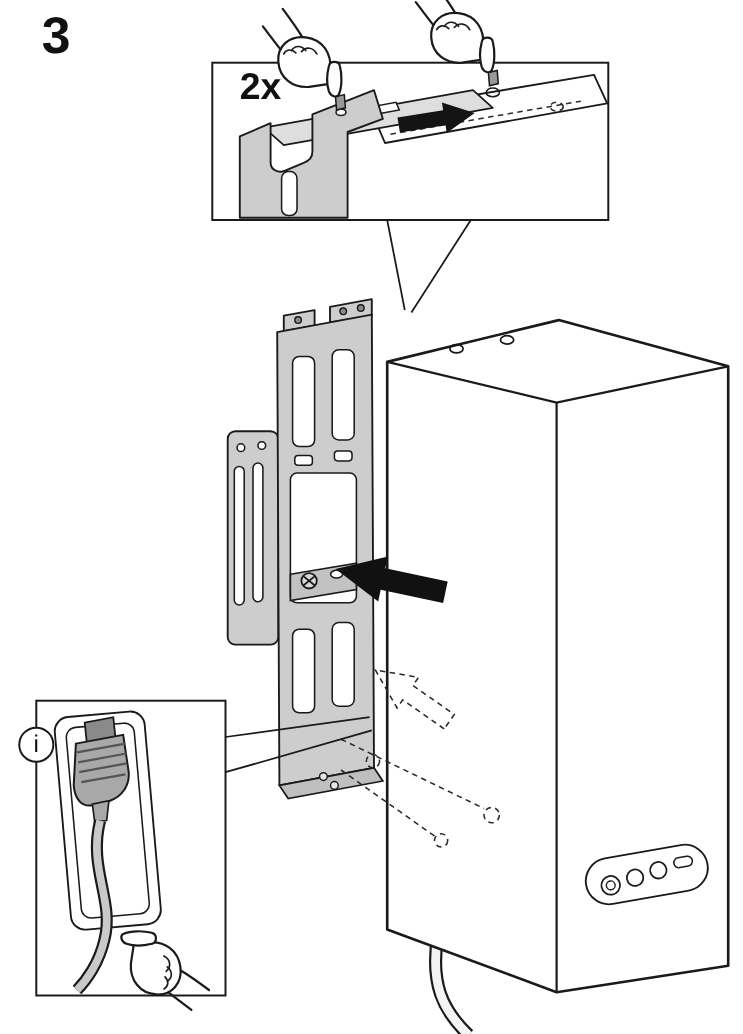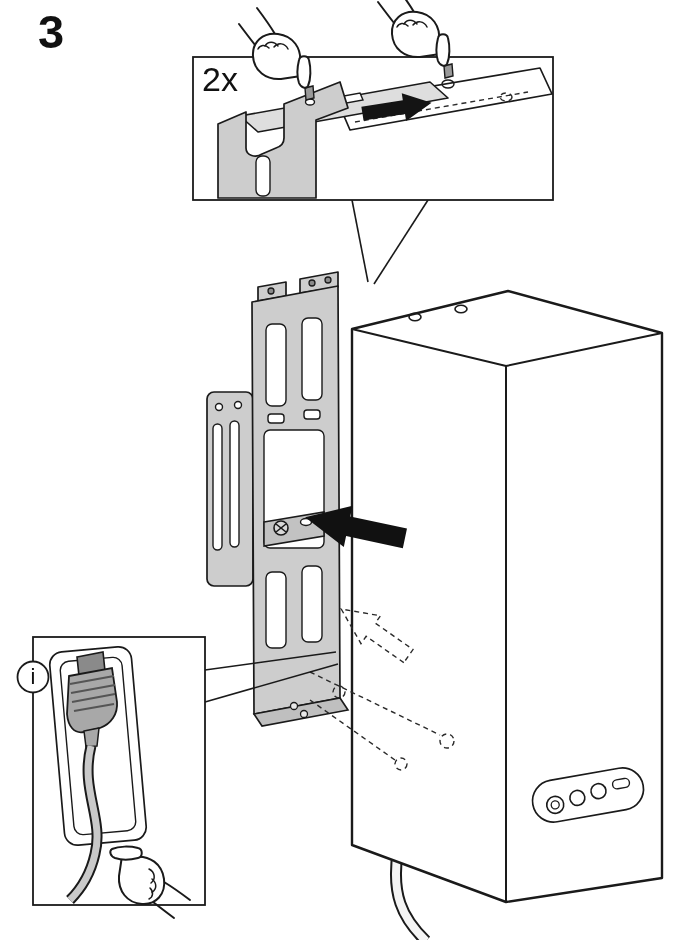--- a/index.html
+++ b/index.html
@@ -6,21 +6,21 @@
   html,body { width:675px; height:940px; }
   body {
     background:#ffffff;
     font-family:"Liberation Sans", sans-serif;
     position:relative;
     overflow:hidden;
     color:#111;
   }
   .overlay { position:absolute; color:#111; }
   #step-number { left:38px; top:4px; font-size:47px; font-weight:700; }
-  #qty-label  { left:202px; top:60px; font-size:34px; font-weight:400; }
+  #qty-label  { left:218px; top:60px; font-size:34px; font-weight:700; }
   #info-glyph { left:17px; top:661px; width:32px; height:32px; font-size:22px;
                 text-align:center; line-height:31px; font-weight:500; }
   svg { position:absolute; left:0; top:0; }
   .ln    { fill:none; stroke:#1a1a1a; stroke-width:2; stroke-linecap:round; }
   .wfill { fill:#ffffff; stroke:#1a1a1a; stroke-width:2; stroke-linejoin:round; }
   .slot  { fill:#ffffff; stroke:#1a1a1a; stroke-width:1.4; }
   .gray  { fill:#cdcdcd; stroke:#1a1a1a; stroke-width:1.7; stroke-linejoin:round; }
   .lgray { fill:#dedede; stroke:#1a1a1a; stroke-width:1.6; stroke-linejoin:round; }
   .dash  { fill:none; stroke:#2a2a2a; stroke-width:1.4; stroke-dasharray:5 4; }
   .thin  { fill:none; stroke:#1a1a1a; stroke-width:1.6; }

